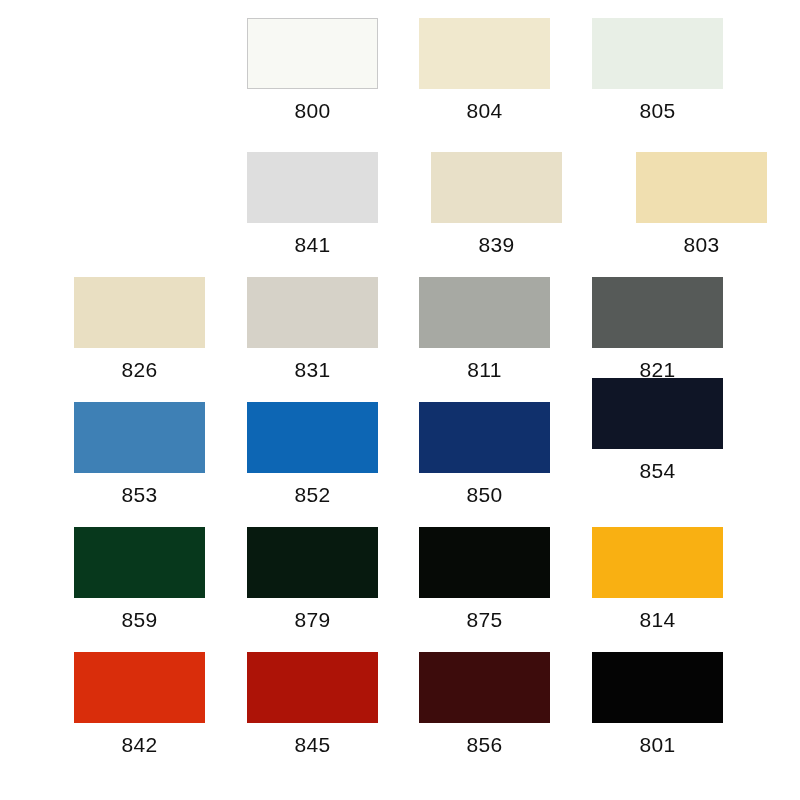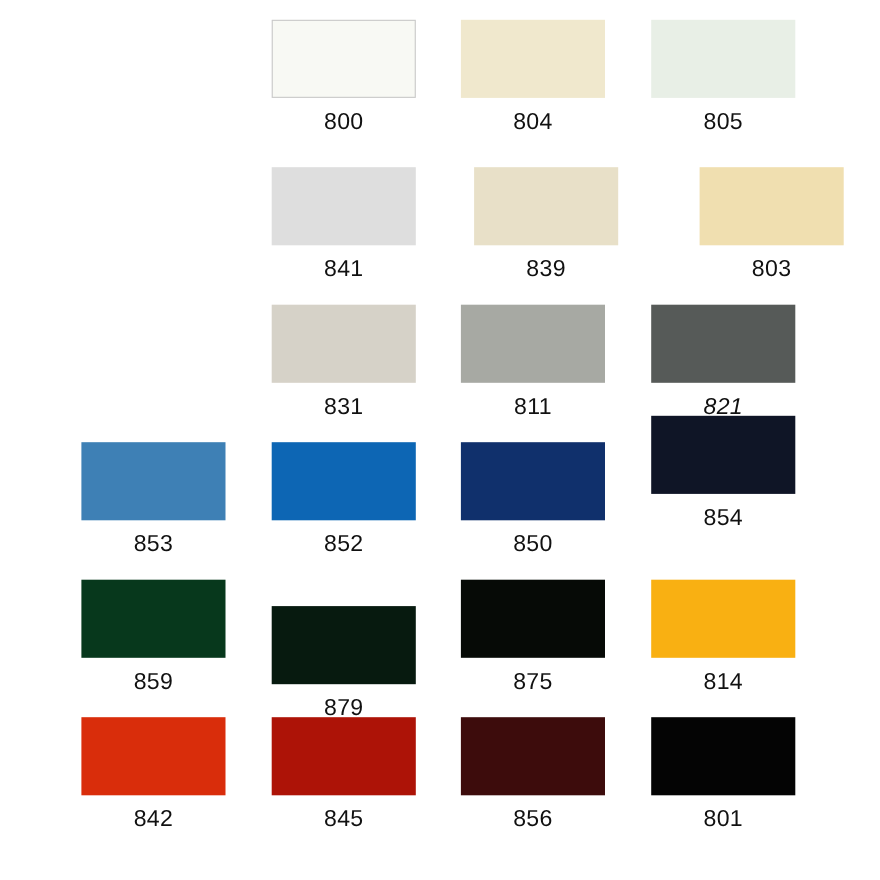--- a/index.html
+++ b/index.html
@@ -72,29 +72,33 @@
       <span class="swatch-label">841</span>
     </div>
     <div class="swatch-cell" style="left: 419px; top: 152px; padding-left: 12px;">
       <div class="swatch-chip" style="background: rgb(232, 224, 200);"></div>
       <span class="swatch-label">839</span>
     </div>
     <div class="swatch-cell" style="left: 592px; top: 152px; padding-left: 44px;">
       <div class="swatch-chip" style="background: rgb(240, 223, 176);"></div>
       <span class="swatch-label">803</span>
     </div>
+    <div class="swatch-cell" style="left: 74px; top: 277px;">
+      <div class="swatch-chip" style="background: rgb(233, 223, 194);"></div>
+      <span class="swatch-label">826</span>
+    </div>
     <div class="swatch-cell" style="left: 247px; top: 277px;">
       <div class="swatch-chip" style="background: rgb(214, 210, 200);"></div>
       <span class="swatch-label">831</span>
     </div>
     <div class="swatch-cell" style="left: 419px; top: 277px;">
       <div class="swatch-chip" style="background: rgb(167, 169, 163);"></div>
       <span class="swatch-label">811</span>
     </div>
-    <div class="swatch-cell" style="left: 592px; top: 277px; font-style: italic;">
+    <div class="swatch-cell" style="left: 592px; top: 277px;">
       <div class="swatch-chip" style="background: rgb(86, 90, 88);"></div>
       <span class="swatch-label">821</span>
     </div>
     <div class="swatch-cell" style="left: 74px; top: 402px;">
       <div class="swatch-chip" style="background: rgb(62, 128, 181);"></div>
       <span class="swatch-label">853</span>
     </div>
     <div class="swatch-cell" style="left: 247px; top: 402px;">
       <div class="swatch-chip" style="background: rgb(13, 102, 180);"></div>
       <span class="swatch-label">852</span>
@@ -104,21 +108,21 @@
       <span class="swatch-label">850</span>
     </div>
     <div class="swatch-cell" style="left: 592px; top: 378px;">
       <div class="swatch-chip" style="background: rgb(15, 21, 38);"></div>
       <span class="swatch-label">854</span>
     </div>
     <div class="swatch-cell" style="left: 74px; top: 527px;">
       <div class="swatch-chip" style="background: rgb(7, 56, 28);"></div>
       <span class="swatch-label">859</span>
     </div>
-    <div class="swatch-cell" style="left: 247px; top: 527px; margin-top: 24px;">
+    <div class="swatch-cell" style="left: 247px; top: 527px;">
       <div class="swatch-chip" style="background: rgb(7, 26, 15);"></div>
       <span class="swatch-label">879</span>
     </div>
     <div class="swatch-cell" style="left: 419px; top: 527px;">
       <div class="swatch-chip" style="background: rgb(6, 10, 6);"></div>
       <span class="swatch-label">875</span>
     </div>
     <div class="swatch-cell" style="left: 592px; top: 527px;">
       <div class="swatch-chip" style="background: rgb(249, 176, 18);"></div>
       <span class="swatch-label">814</span>

